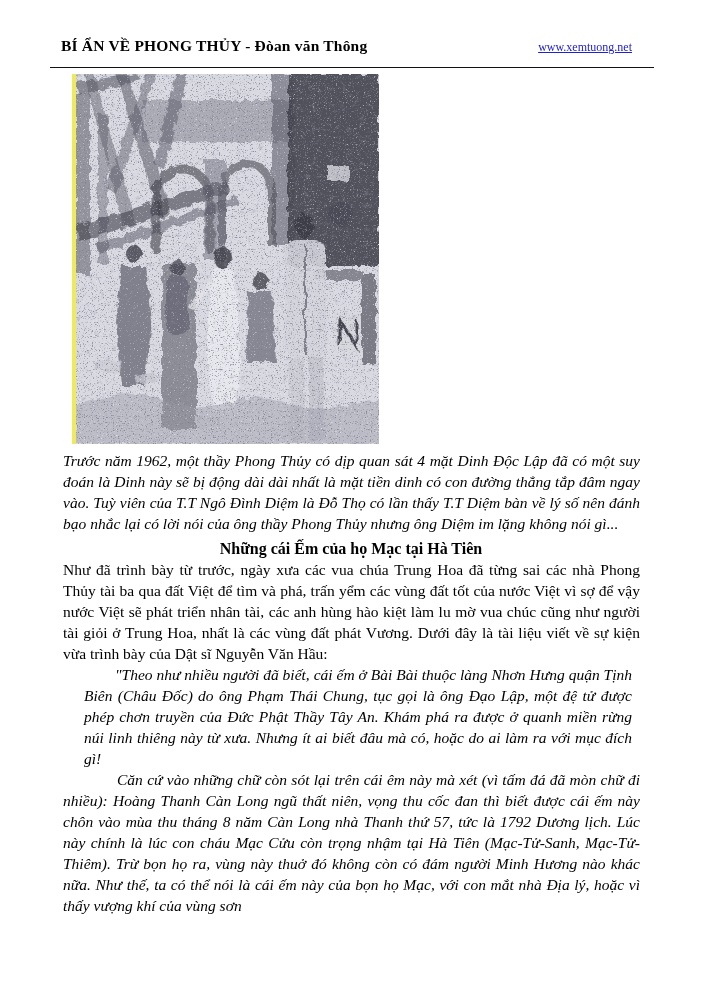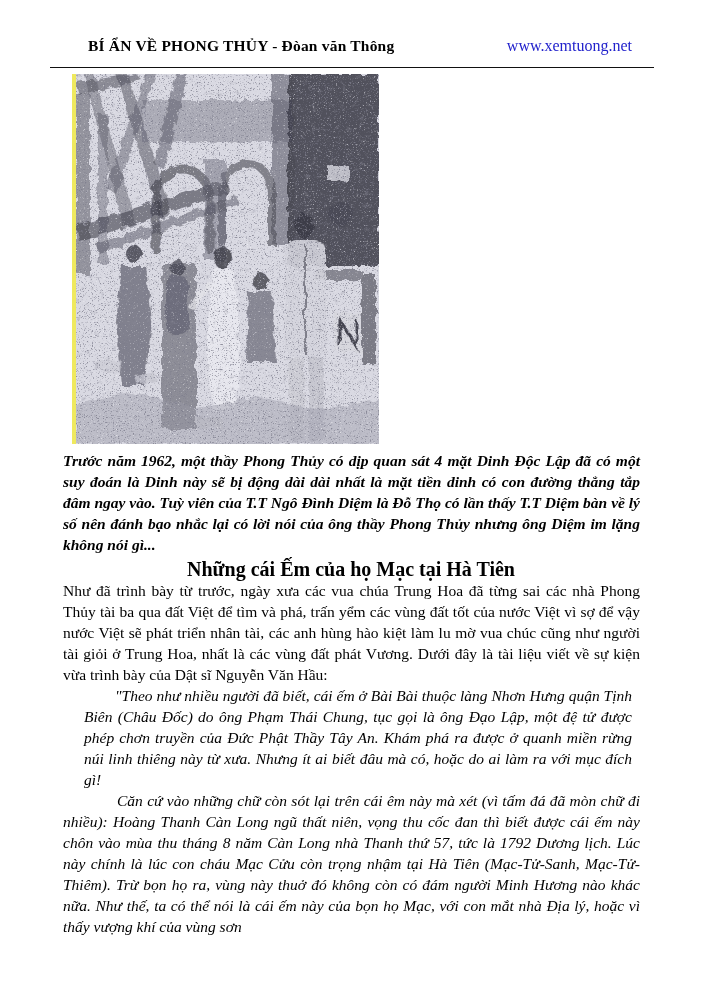--- a/index.html
+++ b/index.html
@@ -6,39 +6,39 @@
   .page {
     position:relative;
     width:702px; height:994px;
     background:#ffffff;
     font-family:"Liberation Serif", serif;
     color:#000;
     overflow:hidden;
   }
   .header {
     display:flex; justify-content:space-between; align-items:baseline;
-    padding:37px 70px 0 88px;
+    padding:37px 70px 0 61px;
   }
   .doc-title { font-weight:bold; font-size:15.5px; letter-spacing:0.2px; white-space:nowrap; }
-  .doc-link  { font-size:16px; cursor:pointer; white-space:nowrap; }
+  .doc-link  { font-size:12px; text-decoration:underline; cursor:pointer; white-space:nowrap; }
   .rule { border:none; border-top:1.8px solid #111; margin:12px 48px 0 50px; }
   .photo {
     position:relative;
     margin:6px 0 0 72px;
     width:303px; height:370px;
     border-left:4px solid #efe95e;
     background:#d9d9e2;
   }
   .photo svg { position:absolute; inset:0; display:block; }
   p { margin:0 62px 0 63px; font-size:15.5px; line-height:21px; text-align:justify; }
-  .bi { font-weight:bold; font-style:italic; }
+  .bi { font-weight:normal; font-style:italic; }
   .first-bi { margin-top:6px; }
   .section-heading {
     margin:4px 0 0 0; text-align:center;
-    font-size:20px; font-weight:bold; line-height:21px;
+    font-size:16px; font-weight:bold; line-height:21px;
   }
   .quote { font-style:italic; }
   .q1 { margin-left:84px; margin-right:70px; text-indent:31px; }
   .q2 { margin-left:63px; margin-right:62px; text-indent:54px; }
 </style>
 </head>
 <body>
 
 <div class="page">
 

